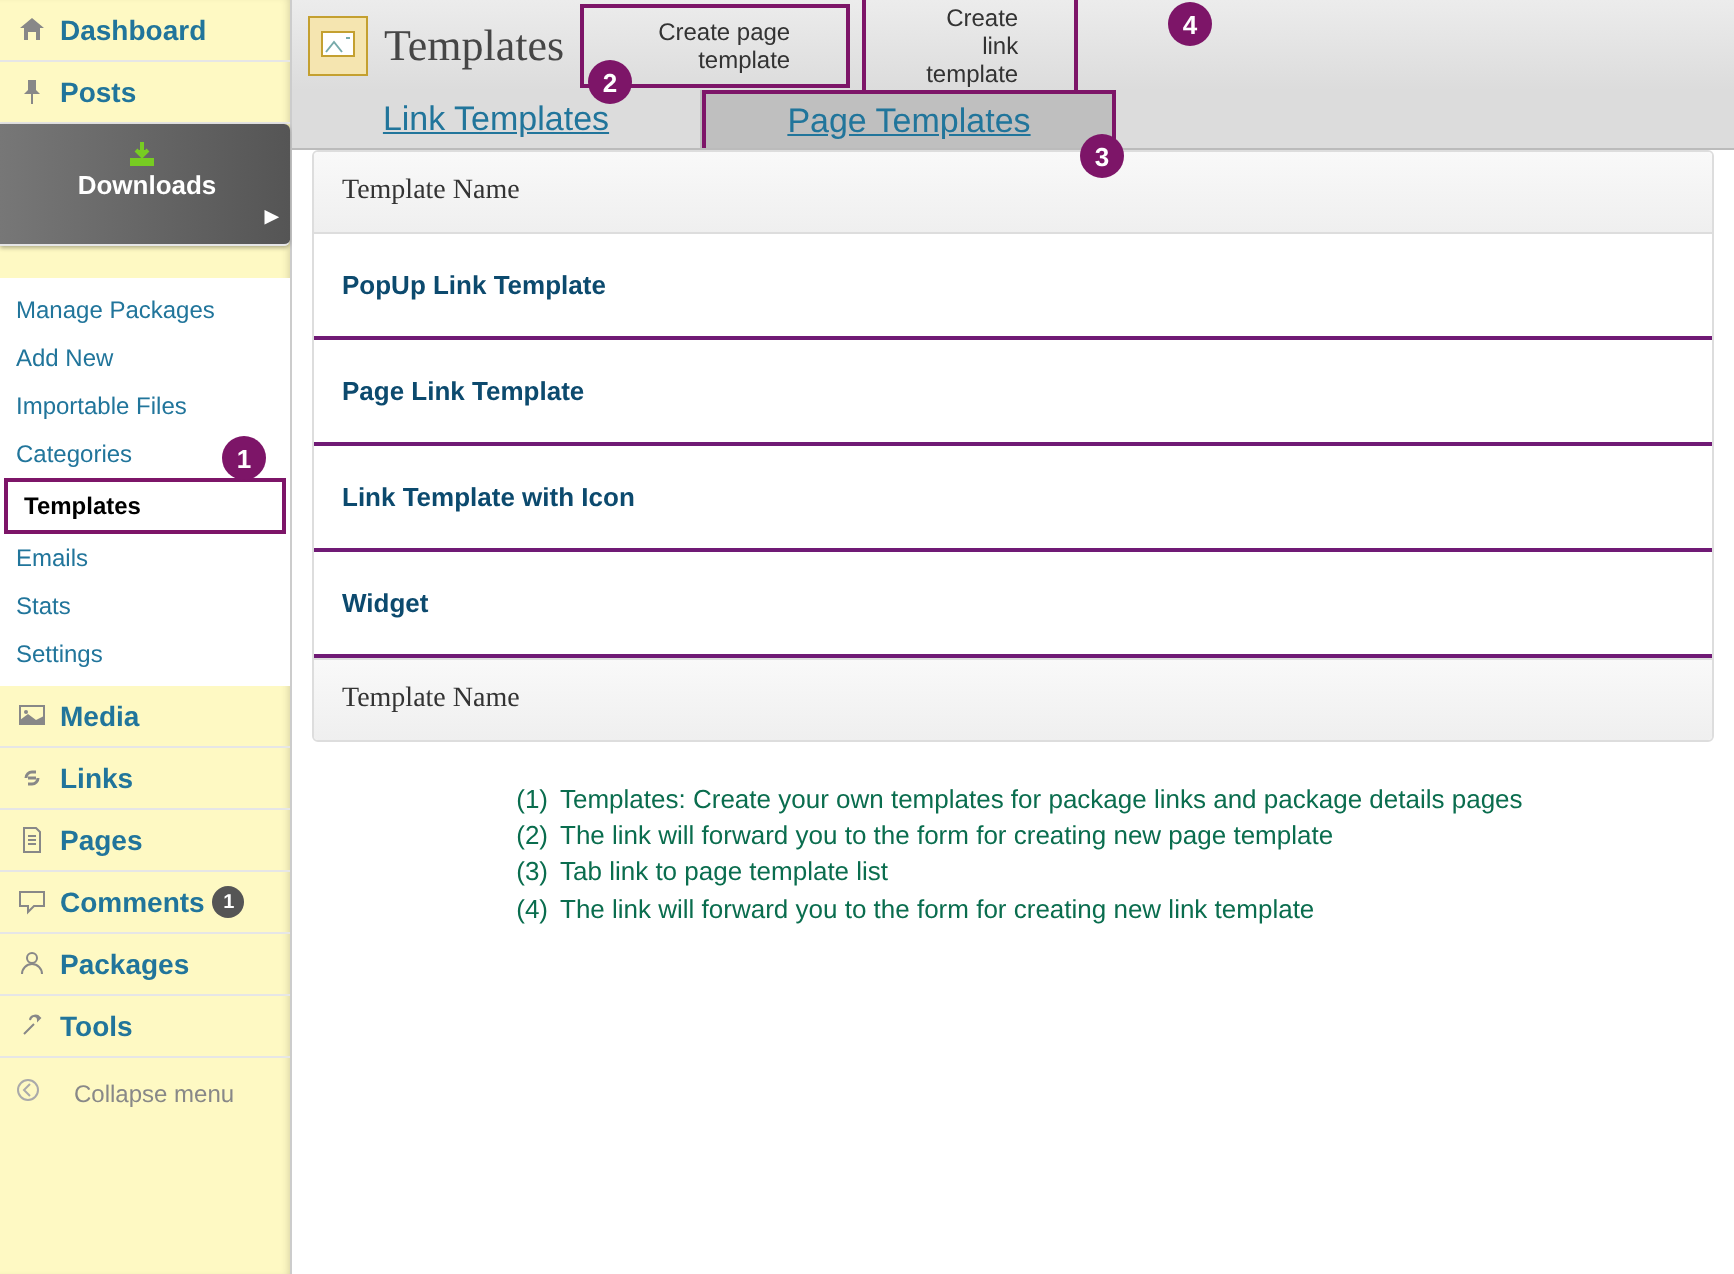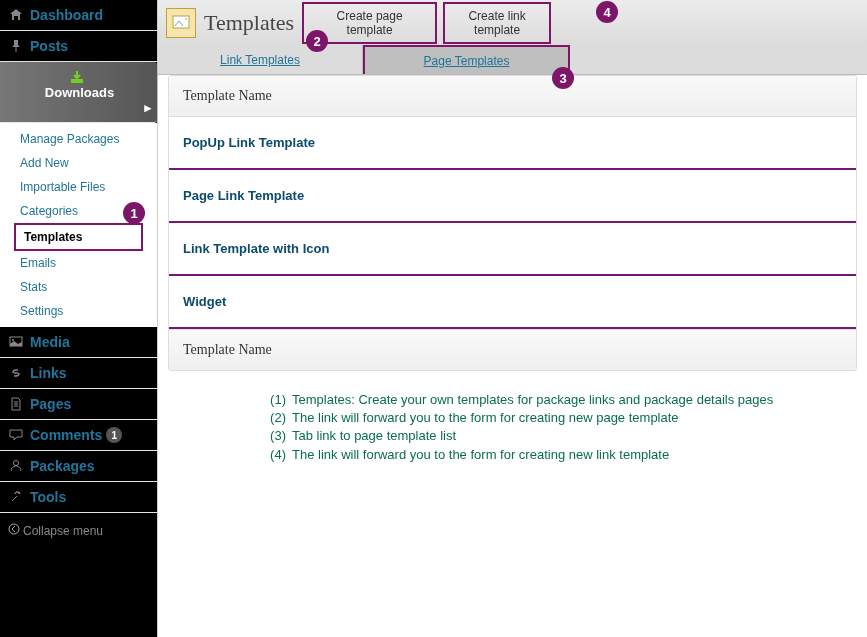--- a/index.html
+++ b/index.html
@@ -10,22 +10,22 @@
     body {
       font-family: -apple-system, BlinkMacSystemFont, "Segoe UI", Arial, sans-serif;
       font-size: 13px;
       background: #fff;
       display: flex;
       width: 867px;
       height: 637px;
       overflow: hidden;
     }
     .sidebar {
-      width: 158px;
-      background: #000000;
+      width: 146px;
+      background: #fef9c3;
       border-right: 1px solid #ccc;
       box-shadow: inset -3px 0 5px -3px rgba(0,0,0,0.2);
     }
     .sidebar .menu-item {
       display: flex;
       align-items: center;
       padding: 7px 6px 7px 8px;
       color: #21759b;
       font-size: 13px;
       cursor: pointer;
@@ -39,21 +39,22 @@
     .sidebar .menu-item.active {
       background: linear-gradient(to right, #777, #555);
       color: #fff;
       font-weight: bold;
       border-radius: 0 3px 3px 0;
       box-shadow: 0 1px 2px rgba(0,0,0,0.3);
       flex-direction: column;
     }
     .sidebar .sub-menu {
       background: #fff;
-      padding: 4px 12px;
+      padding: 4px 0;
+      margin-top: 16px;
     }
     .sidebar .sub-item {
       padding: 5px 8px;
       color: #21759b;
       font-size: 12px;
       cursor: pointer;
     }
     .sidebar .sub-item.selected {
       color: #000;
       font-weight: bold;
@@ -69,21 +70,21 @@
       align-items: center;
       justify-content: center;
     }
     .sidebar .collapse {
       padding: 10px 8px;
       color: #888;
       font-size: 12px;
       cursor: pointer;
       display: flex;
       align-items: center;
-      gap: 3px;
+      gap: 17px;
     }
     .badge {
       display: inline-flex;
       align-items: center;
       justify-content: center;
       min-width: 16px;
       height: 16px;
       background: #555;
       color: #fff;
       border-radius: 9px;
@@ -130,44 +131,44 @@
     }
     .header h1 {
       font-family: Georgia, serif;
       font-size: 22px;
       font-weight: normal;
       color: #464646;
       margin-right: 8px;
     }
     .header .action-btn {
       display: inline-block;
-      padding: 5px 10px;
+      padding: 5px 28px;
       color: #333;
       font-size: 12px;
       cursor: pointer;
-      text-align: center;
+      text-align: right;
     }
     .btn-box {
       border: 2px solid #7d1568;
       margin-right: 6px;
     }
     .tabs {
       display: flex;
       background: linear-gradient(to bottom, #dcdcdc, #dcdcdc);
       border-bottom: 1px solid #bbb;
       height: 30px;
       position: relative;
     }
     .tab {
       flex: none;
       width: 205px;
       display: flex;
       align-items: center;
       justify-content: center;
-      font-size: 12px;
+      font-size: 17px;
       color: #21759b;
       text-decoration: underline;
       cursor: pointer;
       border-right: 1px solid #bbb;
     }
     .tab.active {
       background: #bfbfbf;
       border: 2px solid #7d1568;
       border-bottom: none;
     }

